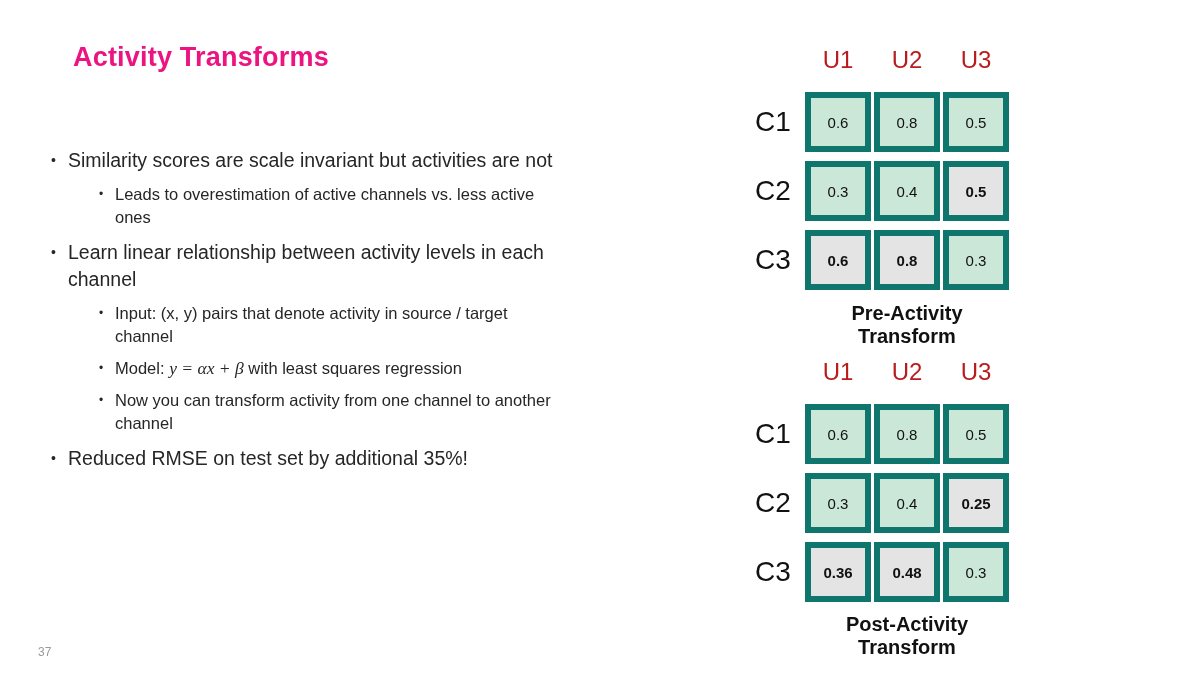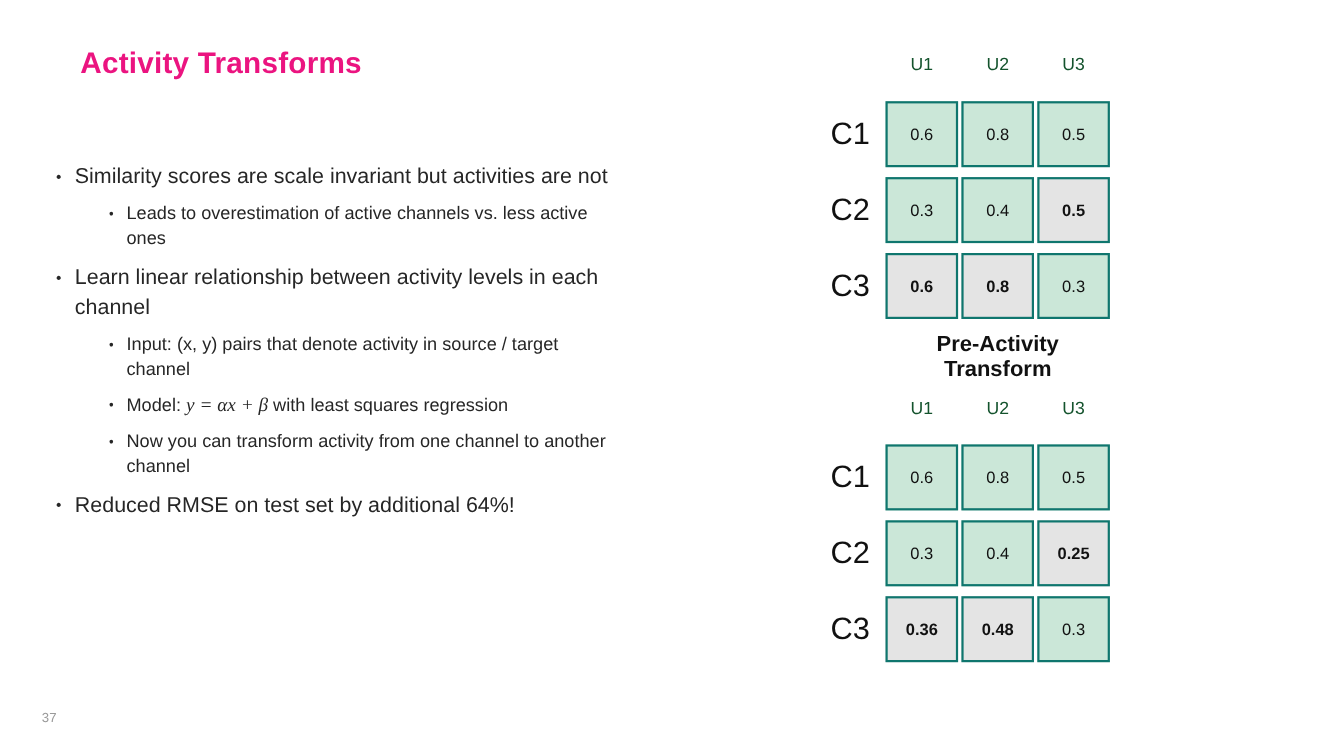--- a/index.html
+++ b/index.html
@@ -33,28 +33,28 @@
     position:absolute; display:grid;
     grid-template-columns:58px 66px 66px 66px;
     grid-template-rows:47px 60px 60px 60px;
     column-gap:3px; row-gap:9px;
   }
   .matrix-pre  { left:744px; top:36px;  }
   .matrix-post { left:744px; top:348px; }
   .m-corner { }
   .m-colhead {
     display:flex; align-items:center; justify-content:center;
-    font-size:16px; color:#14532d;
+    font-size:24px; color:#b91c1c;
   }
   .m-rowhead {
     display:flex; align-items:center; justify-content:center;
     font-size:28px; color:#111;
   }
   .m-cell {
-    box-sizing:border-box; border:2px solid #0f766e;
+    box-sizing:border-box; border:6px solid #0f766e;
     display:flex; align-items:center; justify-content:center;
     font-size:15px; color:#111;
   }
   .m-cell[data-state="green"] { background:#CBE7D8; }
   .m-cell[data-state="gray"]  { background:#E4E4E4; font-weight:bold; }
 
   .m-caption {
     position:absolute; width:204px; text-align:center;
     font-size:20px; font-weight:bold; color:#111;
   }
@@ -94,21 +94,21 @@
     <div class="li l2">
       <span class="marker"></span>
       <span class="txt"><b>Model</b><span>: </span><span class="math">y = αx + β</span><span> with least squares regression</span></span>
     </div>
     <div class="li l2">
       <span class="marker"></span>
       <span class="txt">Now you can transform activity from one channel to another channel</span>
     </div>
     <div class="li l1">
       <span class="marker"></span>
-      <span class="txt">Reduced RMSE on test set by additional 64%!</span>
+      <span class="txt">Reduced RMSE on test set by additional 35%!</span>
     </div>
   </div>
 
   <div class="matrix matrix-pre">
     <div class="m-corner"></div>
     <div class="m-colhead">U1</div>
     <div class="m-colhead">U2</div>
     <div class="m-colhead">U3</div>
 
     <div class="m-rowhead">C1</div>
@@ -142,16 +142,17 @@
     <div class="m-rowhead">C2</div>
     <div class="m-cell" data-state="green">0.3</div>
     <div class="m-cell" data-state="green">0.4</div>
     <div class="m-cell" data-state="gray">0.25</div>
 
     <div class="m-rowhead">C3</div>
     <div class="m-cell" data-state="gray">0.36</div>
     <div class="m-cell" data-state="gray">0.48</div>
     <div class="m-cell" data-state="green">0.3</div>
   </div>
+  <div class="m-caption caption-post">Post-Activity Transform</div>
 
   <div class="page-num">37</div>
 
 </div>
 
 </body></html>

